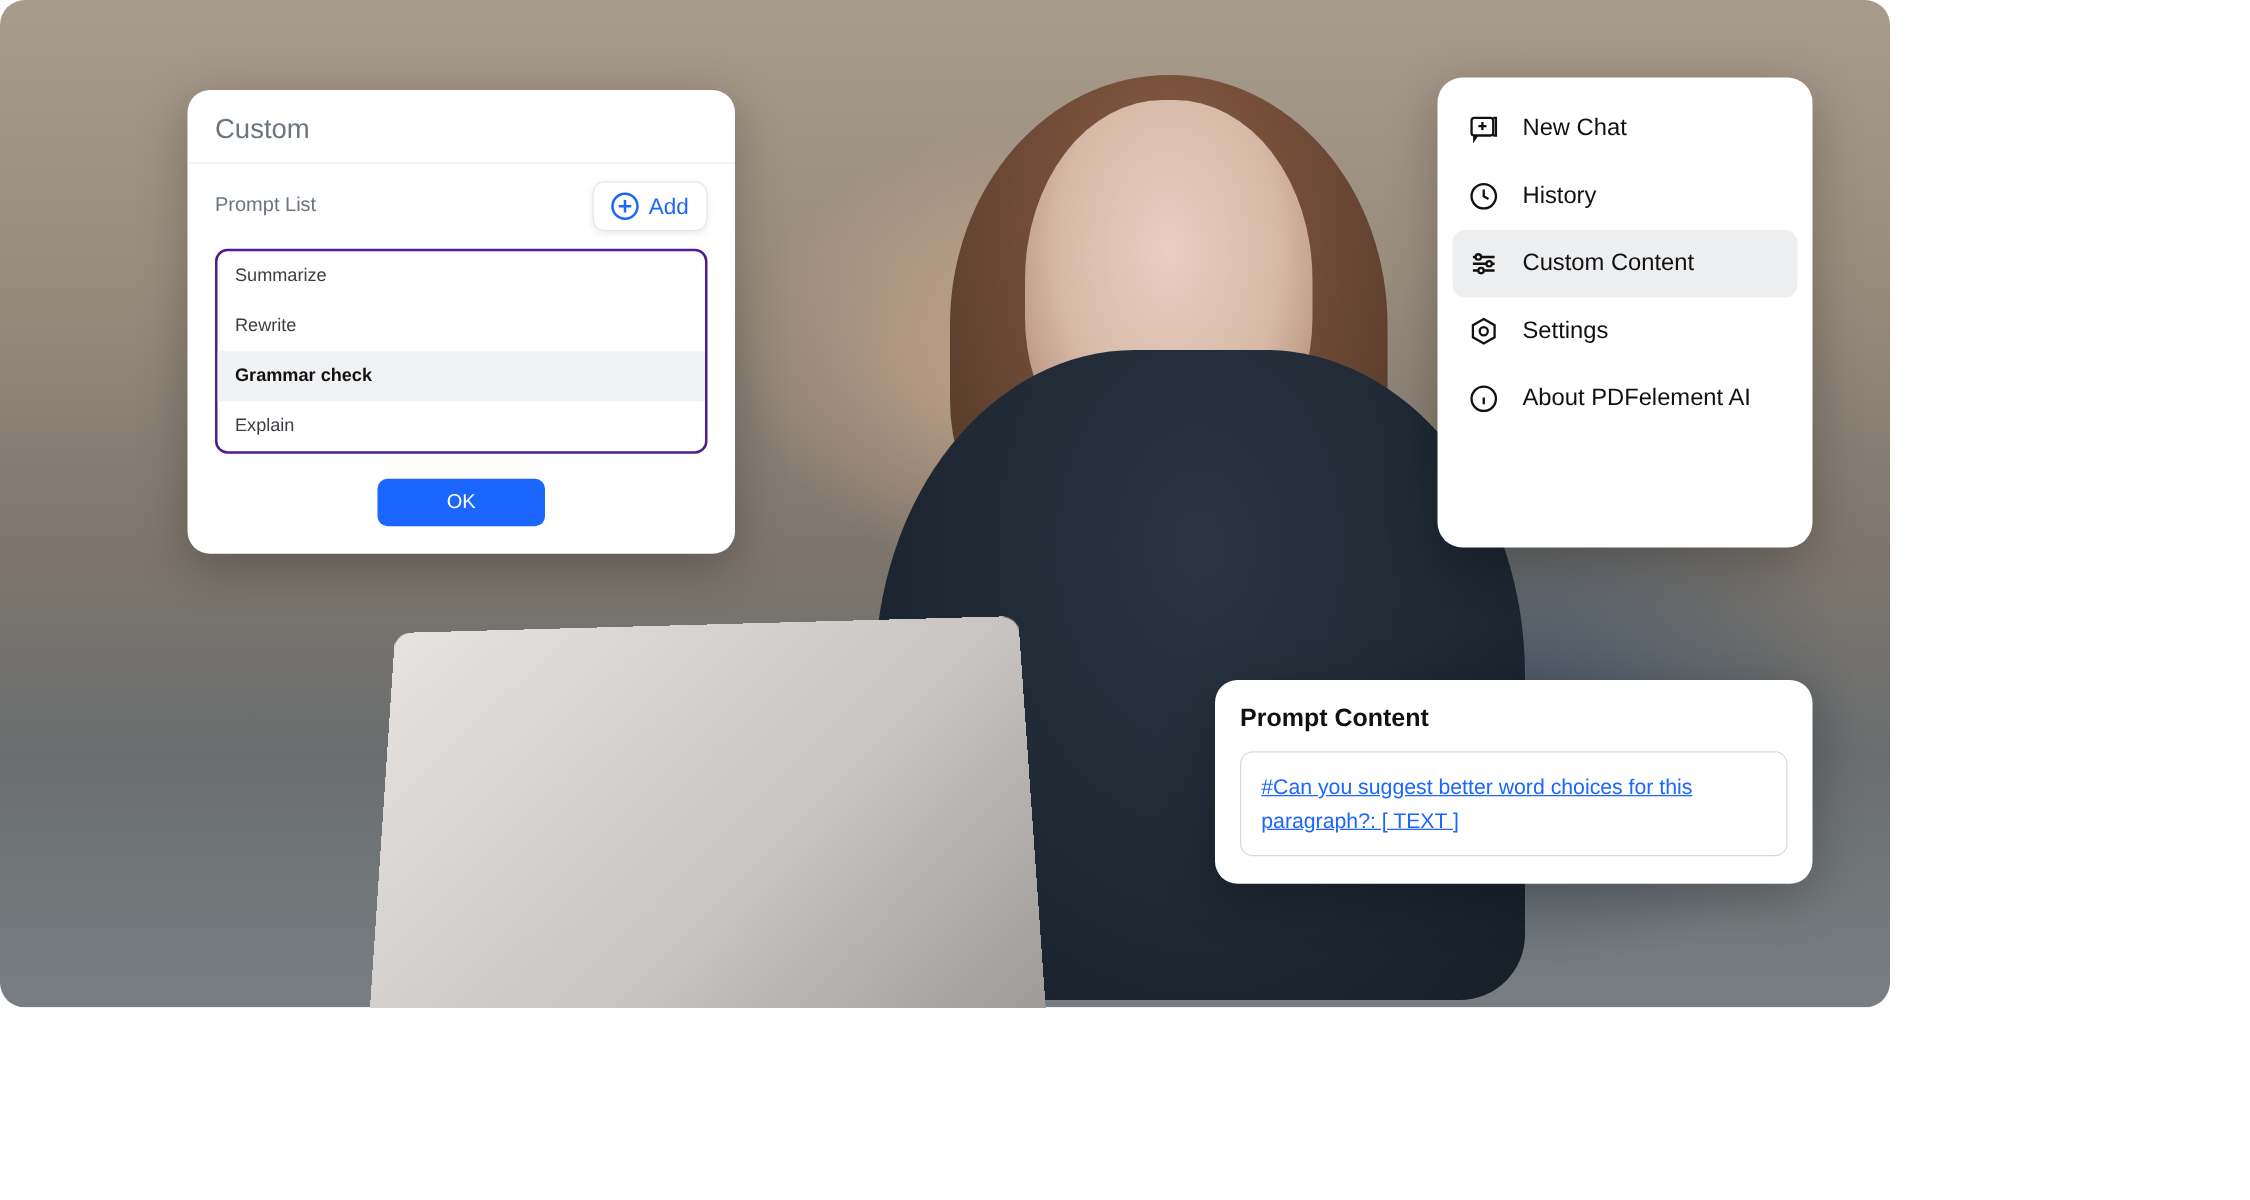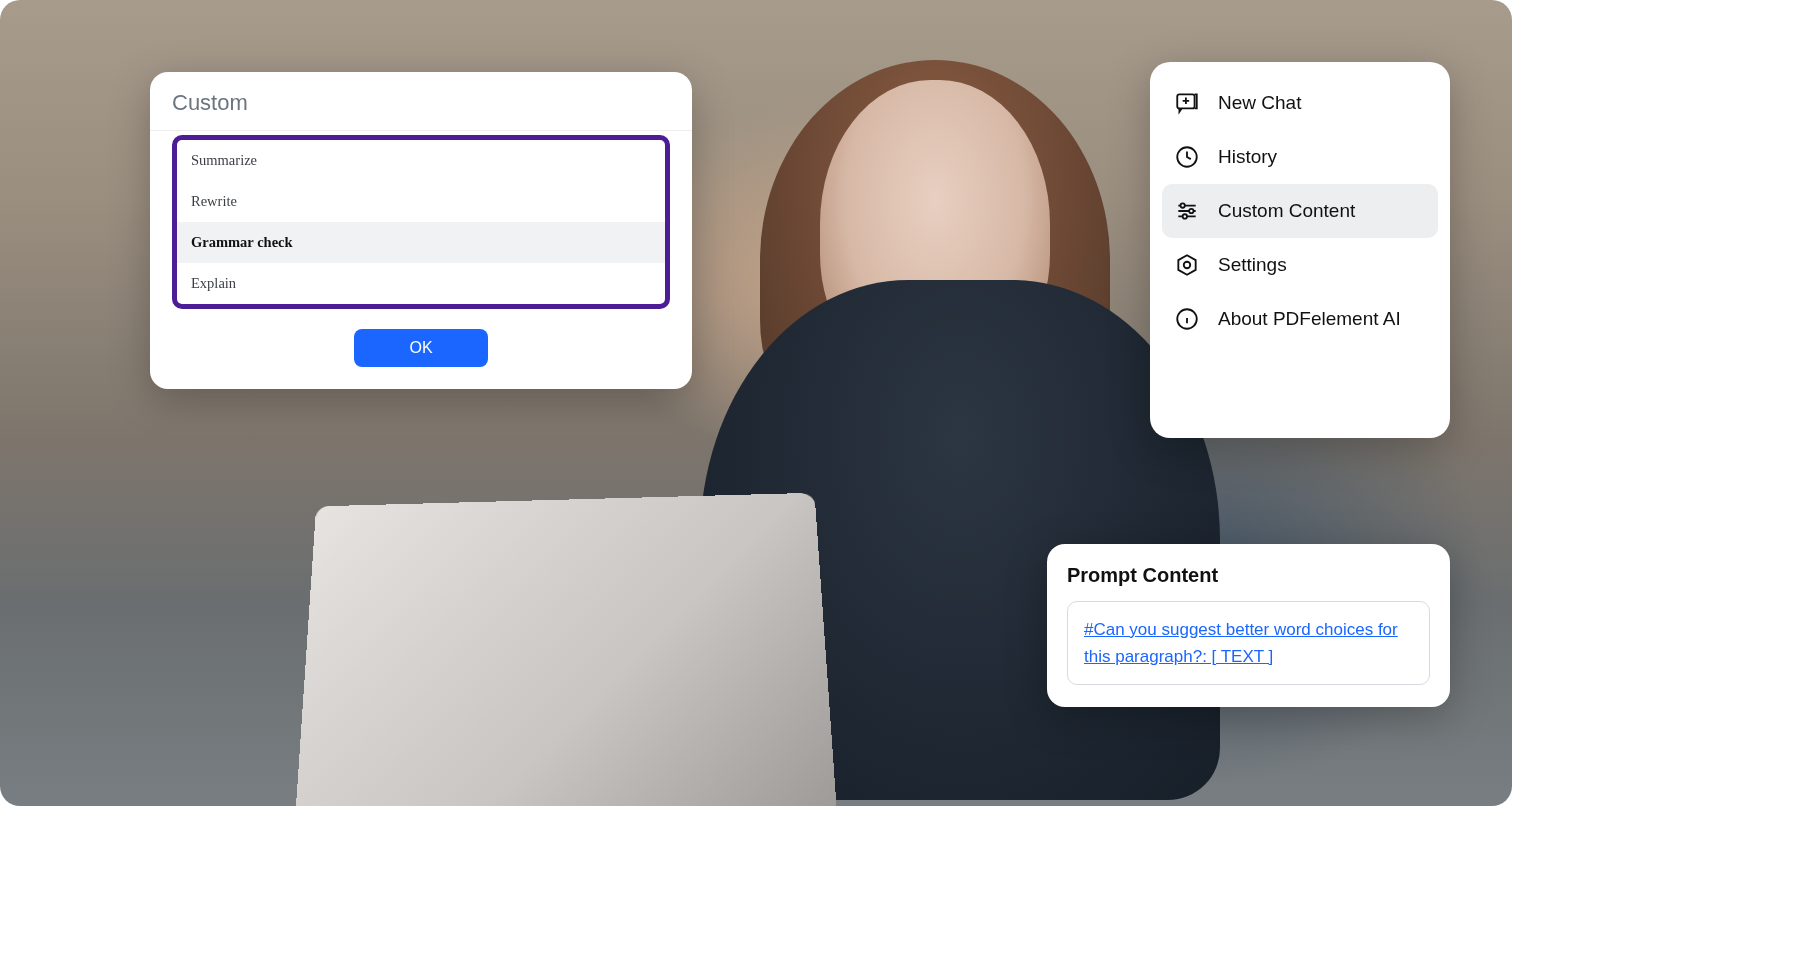--- a/index.html
+++ b/index.html
@@ -36,21 +36,21 @@
     position: absolute; left: 760px; top: 60px; width: 350px; height: 400px;
     background: radial-gradient(ellipse at 50% 30%, #8b5d42 0%, #6f4a36 50%, #4f3628 100%);
     border-radius: 50% 50% 35% 35%;
     z-index: 0;
   }
 
   
   .panel-custom {
     position: absolute;
     left: 150px; top: 72px;
-    width: 542px;
+    width: 438px;
     background: #fff;
     border-radius: 18px;
     box-shadow: 0 10px 40px rgba(0,0,0,.25);
     z-index: 5;
   }
   .pc-header {
     padding: 18px 22px 14px 22px;
     border-bottom: 1px solid #eceef0;
   }
   .pc-title { font-size: 22px; color: #6b7580; font-weight: 500; }
@@ -79,21 +79,21 @@
     position: relative; display: inline-block;
   }
   .plus-circle::before, .plus-circle::after {
     content: ""; position: absolute; background: #1b66ff;
   }
   .plus-circle::before { left: 4px; right: 4px; top: 50%; height: 2px; transform: translateY(-50%); }
   .plus-circle::after  { top: 4px; bottom: 4px; left: 50%; width: 2px; transform: translateX(-50%); }
 
   .pc-list {
     margin: 4px 22px 0 22px;
-    border: 5px solid #4c1d95; border-radius: 10px; overflow: hidden; font-family: Liberation Serif, serif;
+    border: 2px solid #4c1d95; border-radius: 10px; overflow: hidden;
   }
   .pc-item {
     padding: 12px 14px; font-size: 14.5px; color: #3b3f44; cursor: pointer;
   }
   .pc-item.selected { background: #f1f2f4; font-weight: 700; color: #111; }
   .pc-footer { display: flex; justify-content: center; padding: 20px 22px 22px; }
   .pc-ok {
     background: #1b66ff; color: #fff; border: none; border-radius: 8px;
     padding: 10px 0; width: 134px; font-size: 16px; font-weight: 500; cursor: pointer;
   }
@@ -116,21 +116,21 @@
     padding: 14px 12px; border-radius: 10px; cursor: pointer;
     font-size: 19px; color: #111;
   }
   .menu-item.selected { background: #eceef0; }
   .menu-icon { width: 26px; height: 26px; position: relative; flex: 0 0 26px; color:#111; }
 
   
   .panel-prompt {
     position: absolute;
     right: 62px; top: 544px;
-    width: 403px;
+    width: 478px;
     background: #fff;
     border-radius: 18px;
     padding: 20px 20px 22px 20px;
     box-shadow: 0 10px 40px rgba(0,0,0,.25);
     z-index: 5;
   }
   .pp-title { font-size: 20px; font-weight: 700; color: #111; margin-bottom: 14px; }
   .pp-box {
     border: 1px solid #d7dbe0; border-radius: 10px; padding: 14px 16px;
     font-size: 17px; line-height: 1.6; color: #1b66ff; font-weight: 500; text-decoration: underline;
@@ -144,20 +144,27 @@
 <div class="stage">
   <div class="bg-hair"></div>
   <div class="bg-head"></div>
   <div class="bg-torso"></div>
   <div class="bg-laptop"></div>
 
   <div class="panel-custom">
     <div class="pc-header">
       <div class="pc-title">Custom</div>
     </div>
+    <div class="pc-row">
+      <div class="pc-prompt-label">Prompt List</div>
+      <button class="pc-add">
+        <span class="plus-circle"></span>
+        <span>Add</span>
+      </button>
+    </div>
     <div class="pc-list">
       <div class="pc-item">Summarize</div>
       <div class="pc-item">Rewrite</div>
       <div class="pc-item selected">Grammar check</div>
       <div class="pc-item">Explain</div>
     </div>
     <div class="pc-footer">
       <button class="pc-ok">OK</button>
     </div>
   </div>

